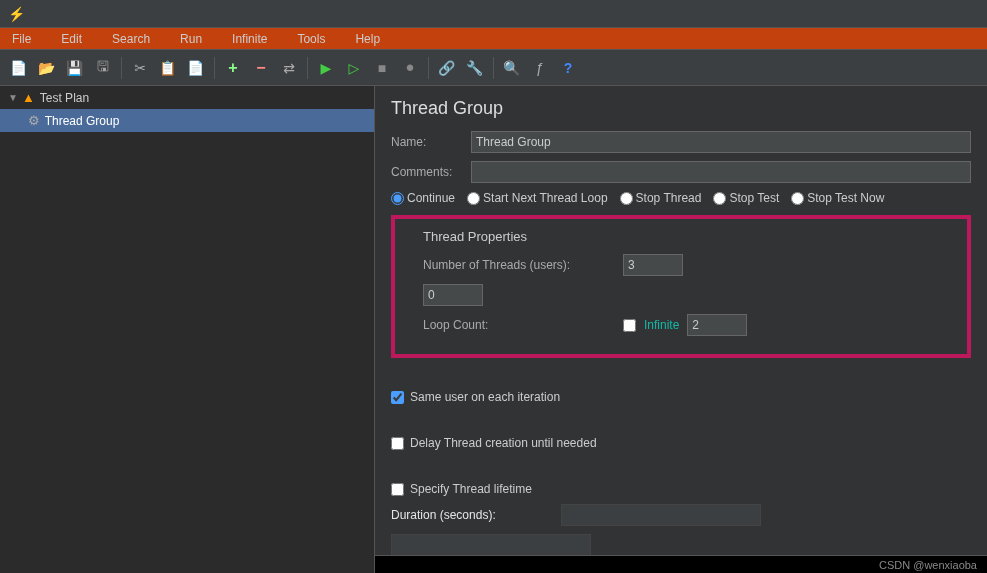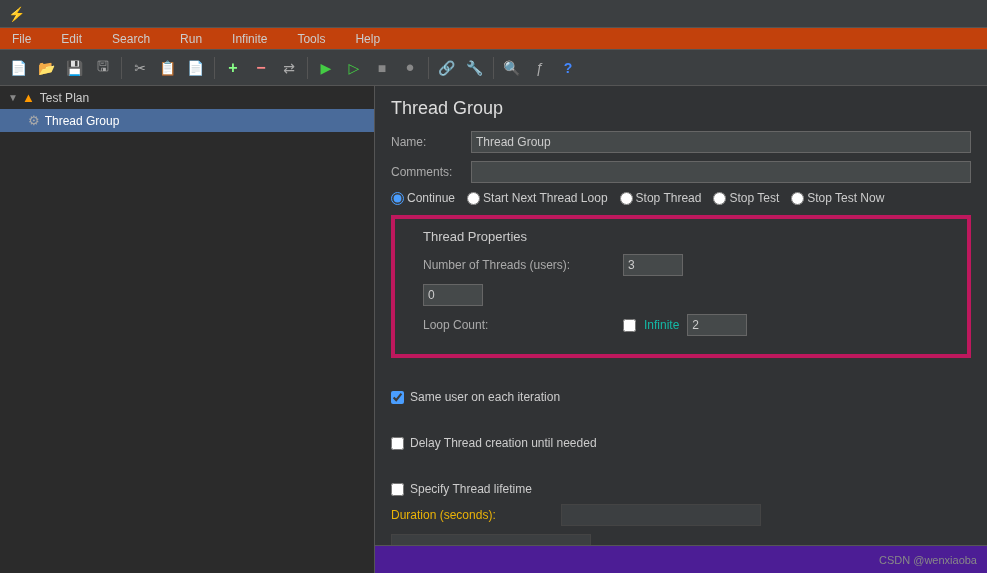--- a/index.html
+++ b/index.html
@@ -191,41 +191,41 @@
       margin-top: 32px;
     }
     input[type="checkbox"] { cursor: pointer; accent-color: #4a9eff; }
     
     .duration-row {
       display: flex;
       align-items: center;
       margin-bottom: 8px;
     }
     .duration-label {
-      color: #eab308;
+      color: #e5e5e5;
       font-size: 12px;
       min-width: 170px;
     }
     .duration-input {
       width: 200px;
       background: #45494a;
       border: 1px solid #555;
       color: #aaa;
       padding: 2px 4px;
       font-size: 12px;
       height: 22px;
     }
     
     #bottom-bar {
       position: absolute;
       bottom: 0;
       right: 0;
       width: 612px;
-      height: 28px;
-      background: #4c1d95;
+      height: 18px;
+      background: #000000;
       display: flex;
       align-items: center;
       justify-content: flex-end;
       padding-right: 10px;
       border-top: 1px solid #555;
     }
     #bottom-bar span {
       font-size: 11px;
       color: #888;
     }

